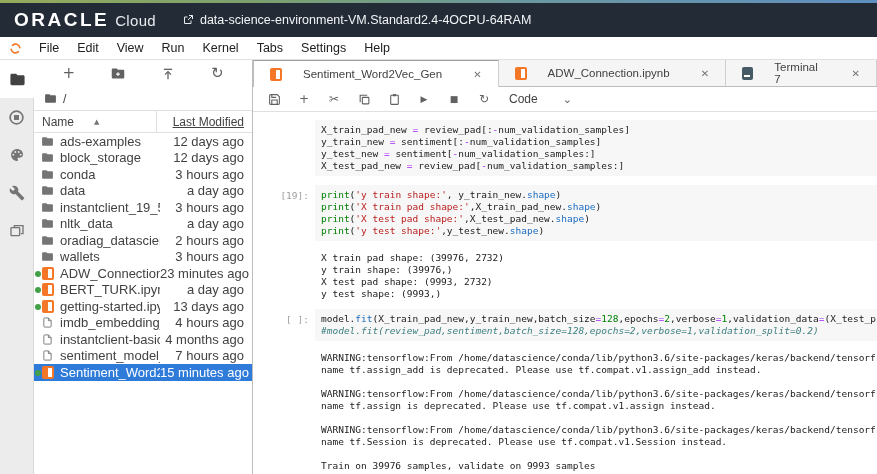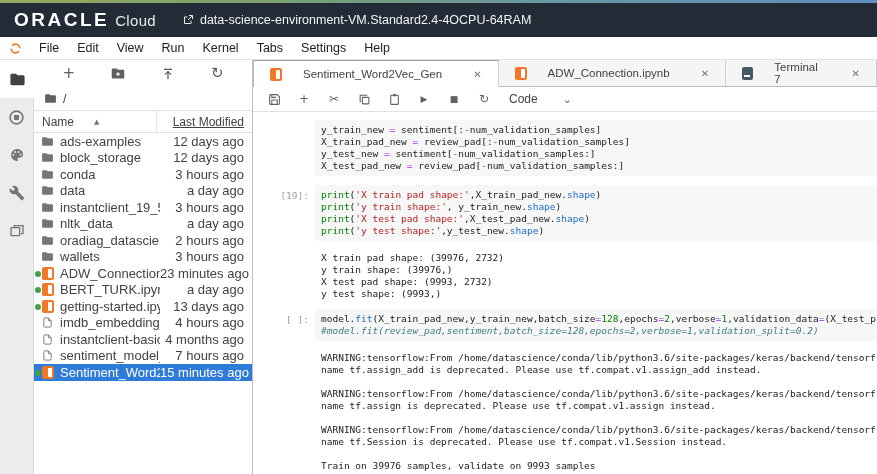--- a/index.html
+++ b/index.html
@@ -406,31 +406,31 @@
         <span class="cell-type">
           <span>Code</span>
           <span class="chev">⌄</span>
         </span>
       </div>
 
       <div class="nb-content" id="nb-content">
           <div class="cell cellrow">
             <div class="prompt"></div>
             <div class="editor">
+              <div class="code-line"><span class="tk-d">X_train_pad_new </span><span class="tk-o">=</span><span class="tk-d"> review_pad[:</span><span class="tk-o">-</span><span class="tk-d">num_validation_samples]</span></div>
               <div class="code-line"><span class="tk-d">y_train_new </span><span class="tk-o">=</span><span class="tk-d"> sentiment[:</span><span class="tk-o">-</span><span class="tk-d">num_validation_samples]</span></div>
-              <div class="code-line"><span class="tk-d">X_train_pad_new </span><span class="tk-o">=</span><span class="tk-d"> review_pad[:</span><span class="tk-o">-</span><span class="tk-d">num_validation_samples]</span></div>
               <div class="code-line"><span class="tk-d">y_test_new </span><span class="tk-o">=</span><span class="tk-d"> sentiment[</span><span class="tk-o">-</span><span class="tk-d">num_validation_samples:]</span></div>
               <div class="code-line"><span class="tk-d">X_test_pad_new </span><span class="tk-o">=</span><span class="tk-d"> review_pad[</span><span class="tk-o">-</span><span class="tk-d">num_validation_samples:]</span></div>
             </div>
           </div>
           <div class="cell cellrow">
             <div class="prompt">[19]:</div>
             <div class="editor">
+              <div class="code-line"><span class="tk-b">print</span><span class="tk-d">(</span><span class="tk-s">'y train shape:'</span><span class="tk-d">, y_train_new.</span><span class="tk-p">shape</span><span class="tk-d">)</span></div>
               <div class="code-line"><span class="tk-b">print</span><span class="tk-d">(</span><span class="tk-s">'X train pad shape:'</span><span class="tk-d">,X_train_pad_new.</span><span class="tk-p">shape</span><span class="tk-d">)</span></div>
-              <div class="code-line"><span class="tk-b">print</span><span class="tk-d">(</span><span class="tk-s">'y train shape:'</span><span class="tk-d">, y_train_new.</span><span class="tk-p">shape</span><span class="tk-d">)</span></div>
               <div class="code-line"><span class="tk-b">print</span><span class="tk-d">(</span><span class="tk-s">'X test pad shape:'</span><span class="tk-d">,X_test_pad_new.</span><span class="tk-p">shape</span><span class="tk-d">)</span></div>
               <div class="code-line"><span class="tk-b">print</span><span class="tk-d">(</span><span class="tk-s">'y test shape:'</span><span class="tk-d">,y_test_new.</span><span class="tk-p">shape</span><span class="tk-d">)</span></div>
             </div>
           </div>
           <div class="output">
             <div class="prompt"></div>
             <div class="out-lines">
               <div class="out-line">X train pad shape: (39976, 2732)</div>
               <div class="out-line">y train shape: (39976,)</div>
               <div class="out-line">X test pad shape: (9993, 2732)</div>

